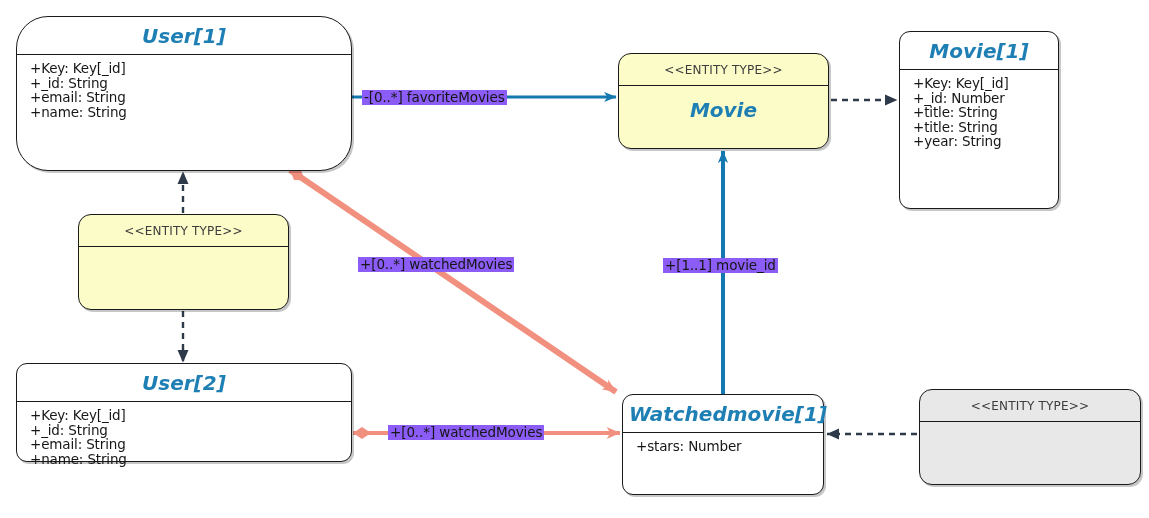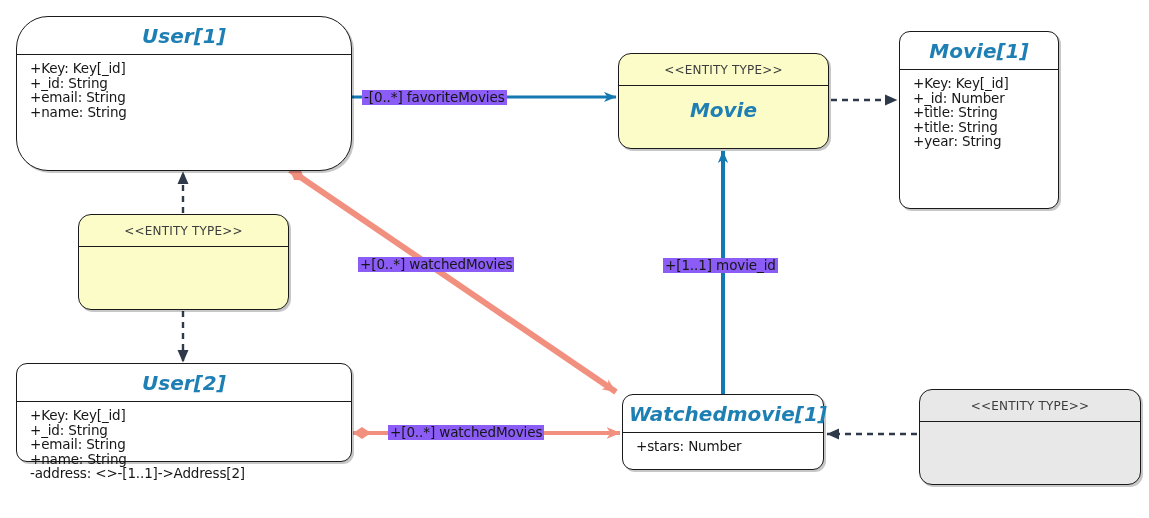--- a/index.html
+++ b/index.html
@@ -83,21 +83,21 @@
     padding: 12px 6px 13px 6px;
     white-space: nowrap;
   }
 
   
   #node-user1        { left: 16px;  top: 16px;  width: 336px; height: 155px; border-radius: 32px; }
   #node-user-entity  { left: 78px;  top: 214px; width: 211px; height: 96px;  }
   #node-user2        { left: 16px;  top: 363px; width: 336px; height: 99px; }
   #node-movie-entity { left: 618px; top: 53px;  width: 211px; height: 96px;  }
   #node-movie1       { left: 899px; top: 31px;  width: 160px; height: 178px; }
-  #node-watched1     { left: 622px; top: 394px; width: 202px; height: 76px;  }
+  #node-watched1     { left: 622px; top: 394px; width: 202px; height: 101px;  }
   #node-watched-ent  { left: 919px; top: 389px; width: 222px; height: 96px;  }
 
   
   .edge-label {
     position: absolute;
     font-size: 13.5px;
     color: #161616;
     background: #8b5cf6;
     white-space: nowrap;
     padding: 0 2px;
@@ -180,21 +180,20 @@
   </div>
 
   <div class="node" id="node-user2">
     <div class="node-title">User[2]</div>
     <div class="node-sep"></div>
     <div class="node-body">
       <div class="attr">+Key: Key[_id]</div>
       <div class="attr">+_id: String</div>
       <div class="attr">+email: String</div>
       <div class="attr">+name: String</div>
-      <div class="attr">-address: &lt;&gt;-[1..1]-&gt;Address[2]</div>
     </div>
   </div>
 
   <div class="node entity" id="node-movie-entity">
     <div class="node-title">&lt;&lt;ENTITY TYPE&gt;&gt;</div>
     <div class="node-sep"></div>
     <div class="entity-name">Movie</div>
   </div>
 
   <div class="node" id="node-movie1">

